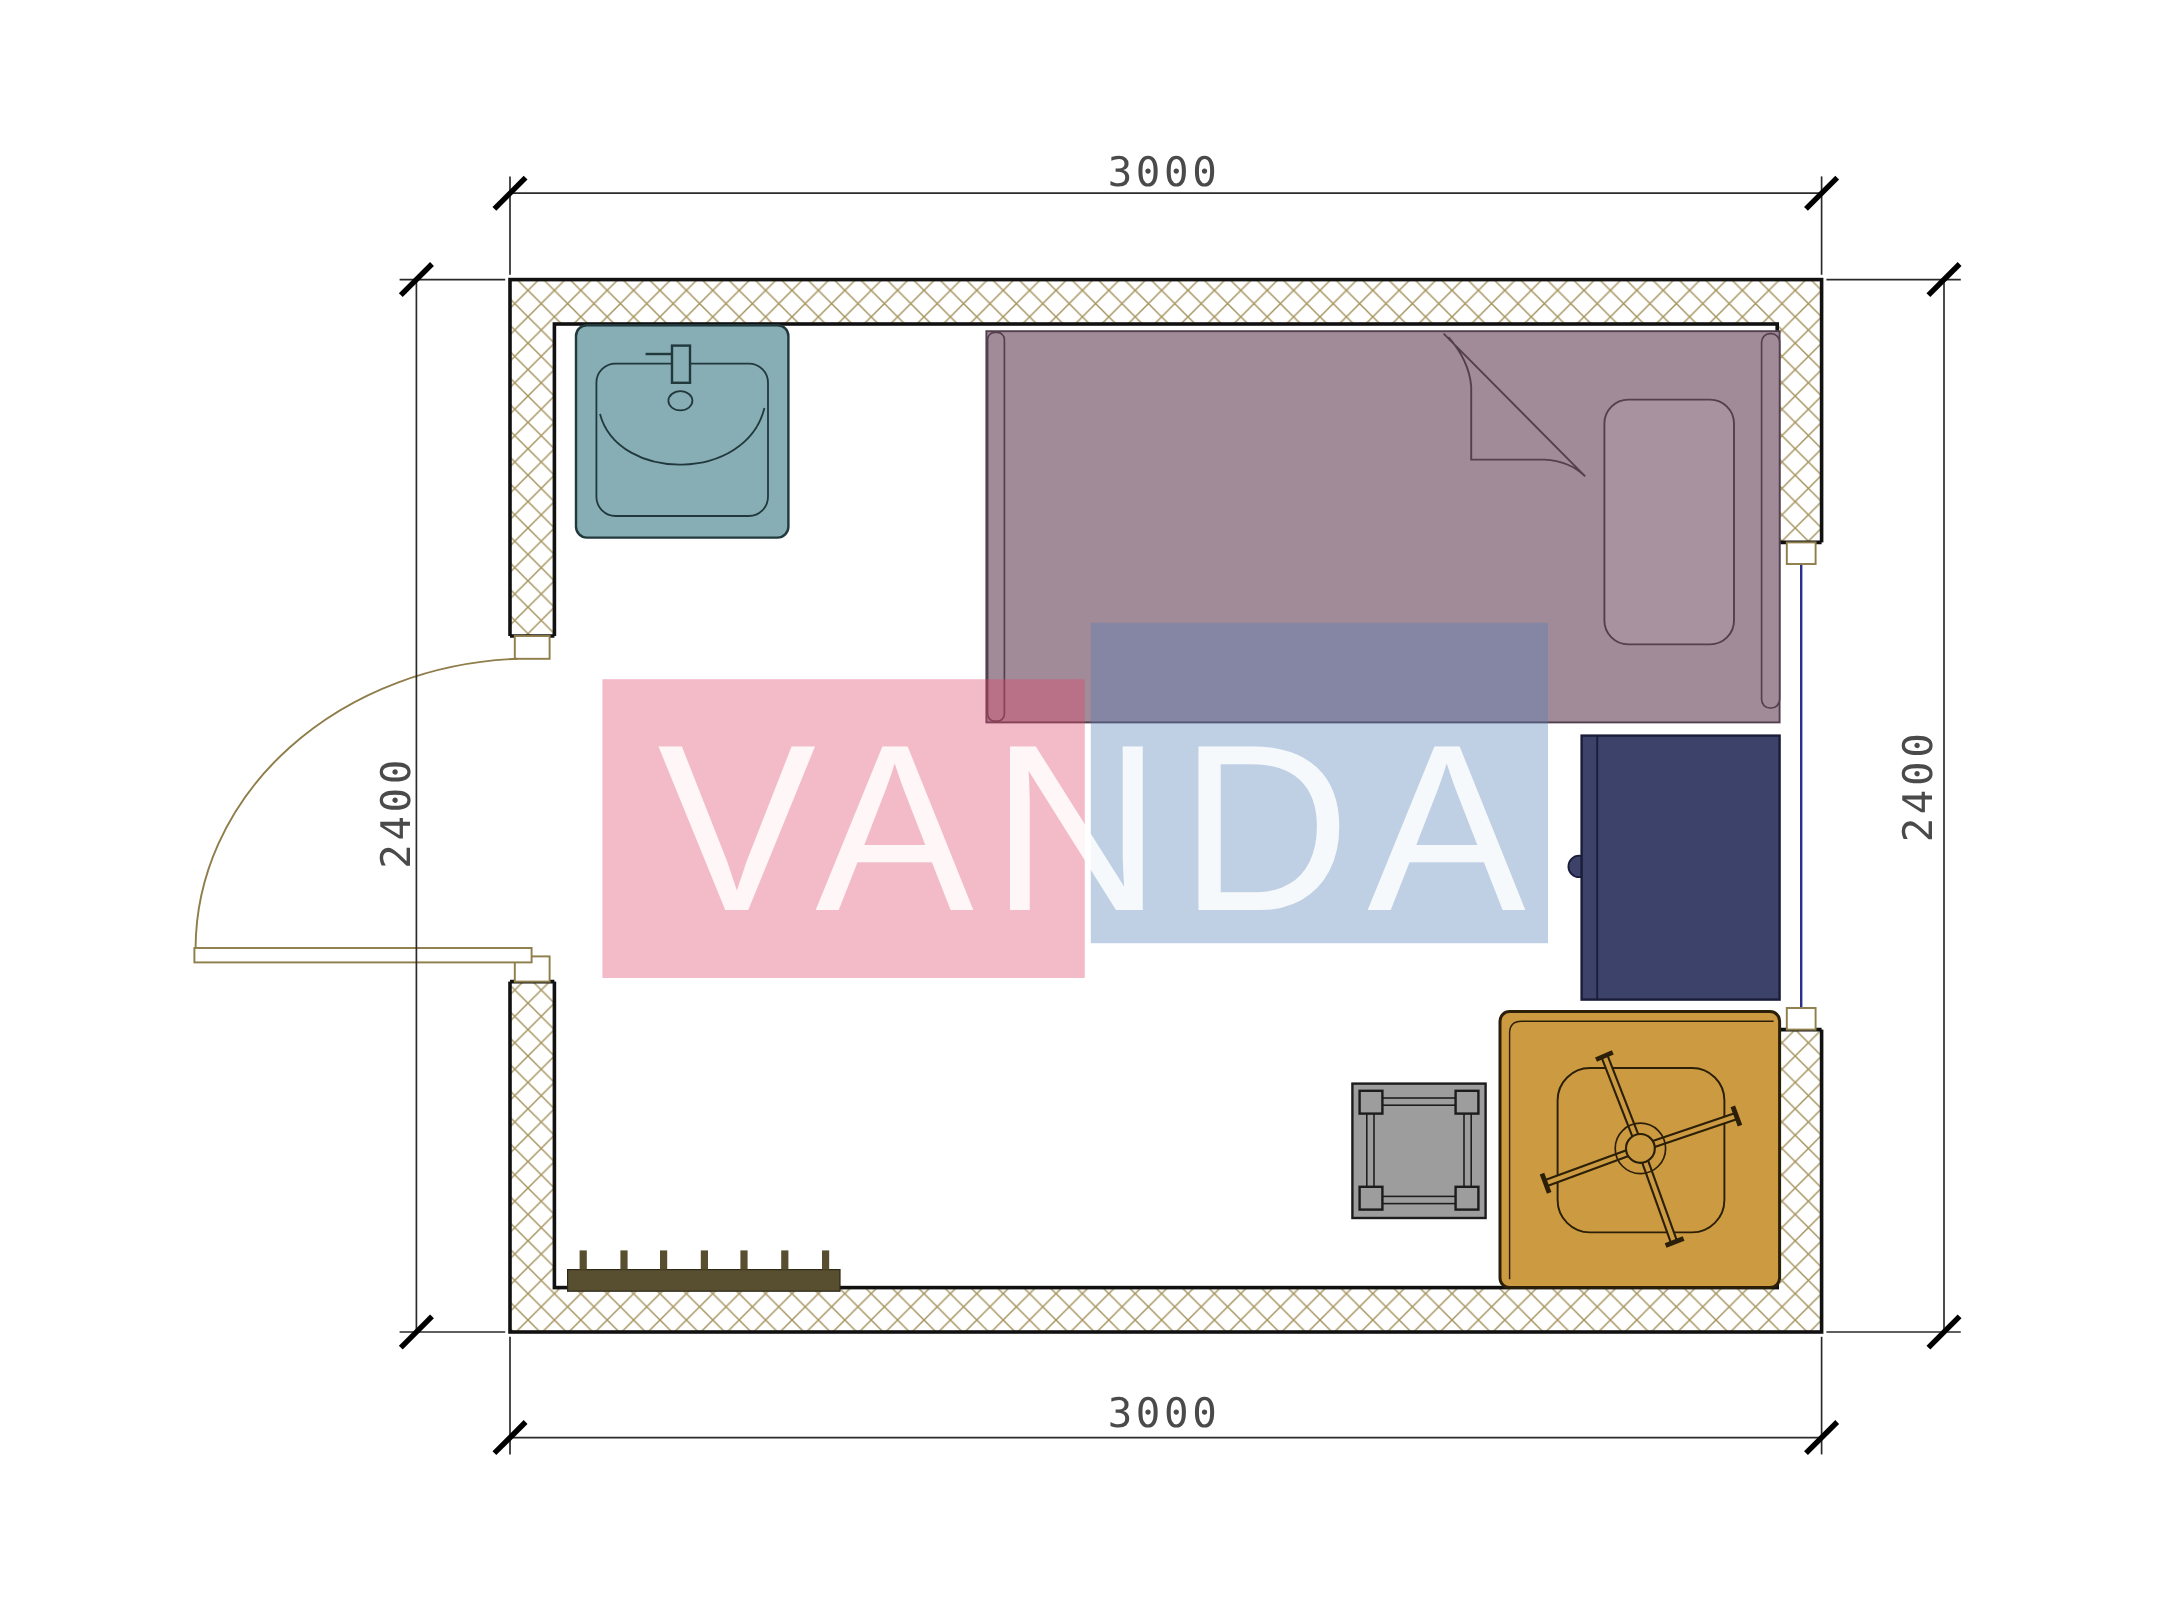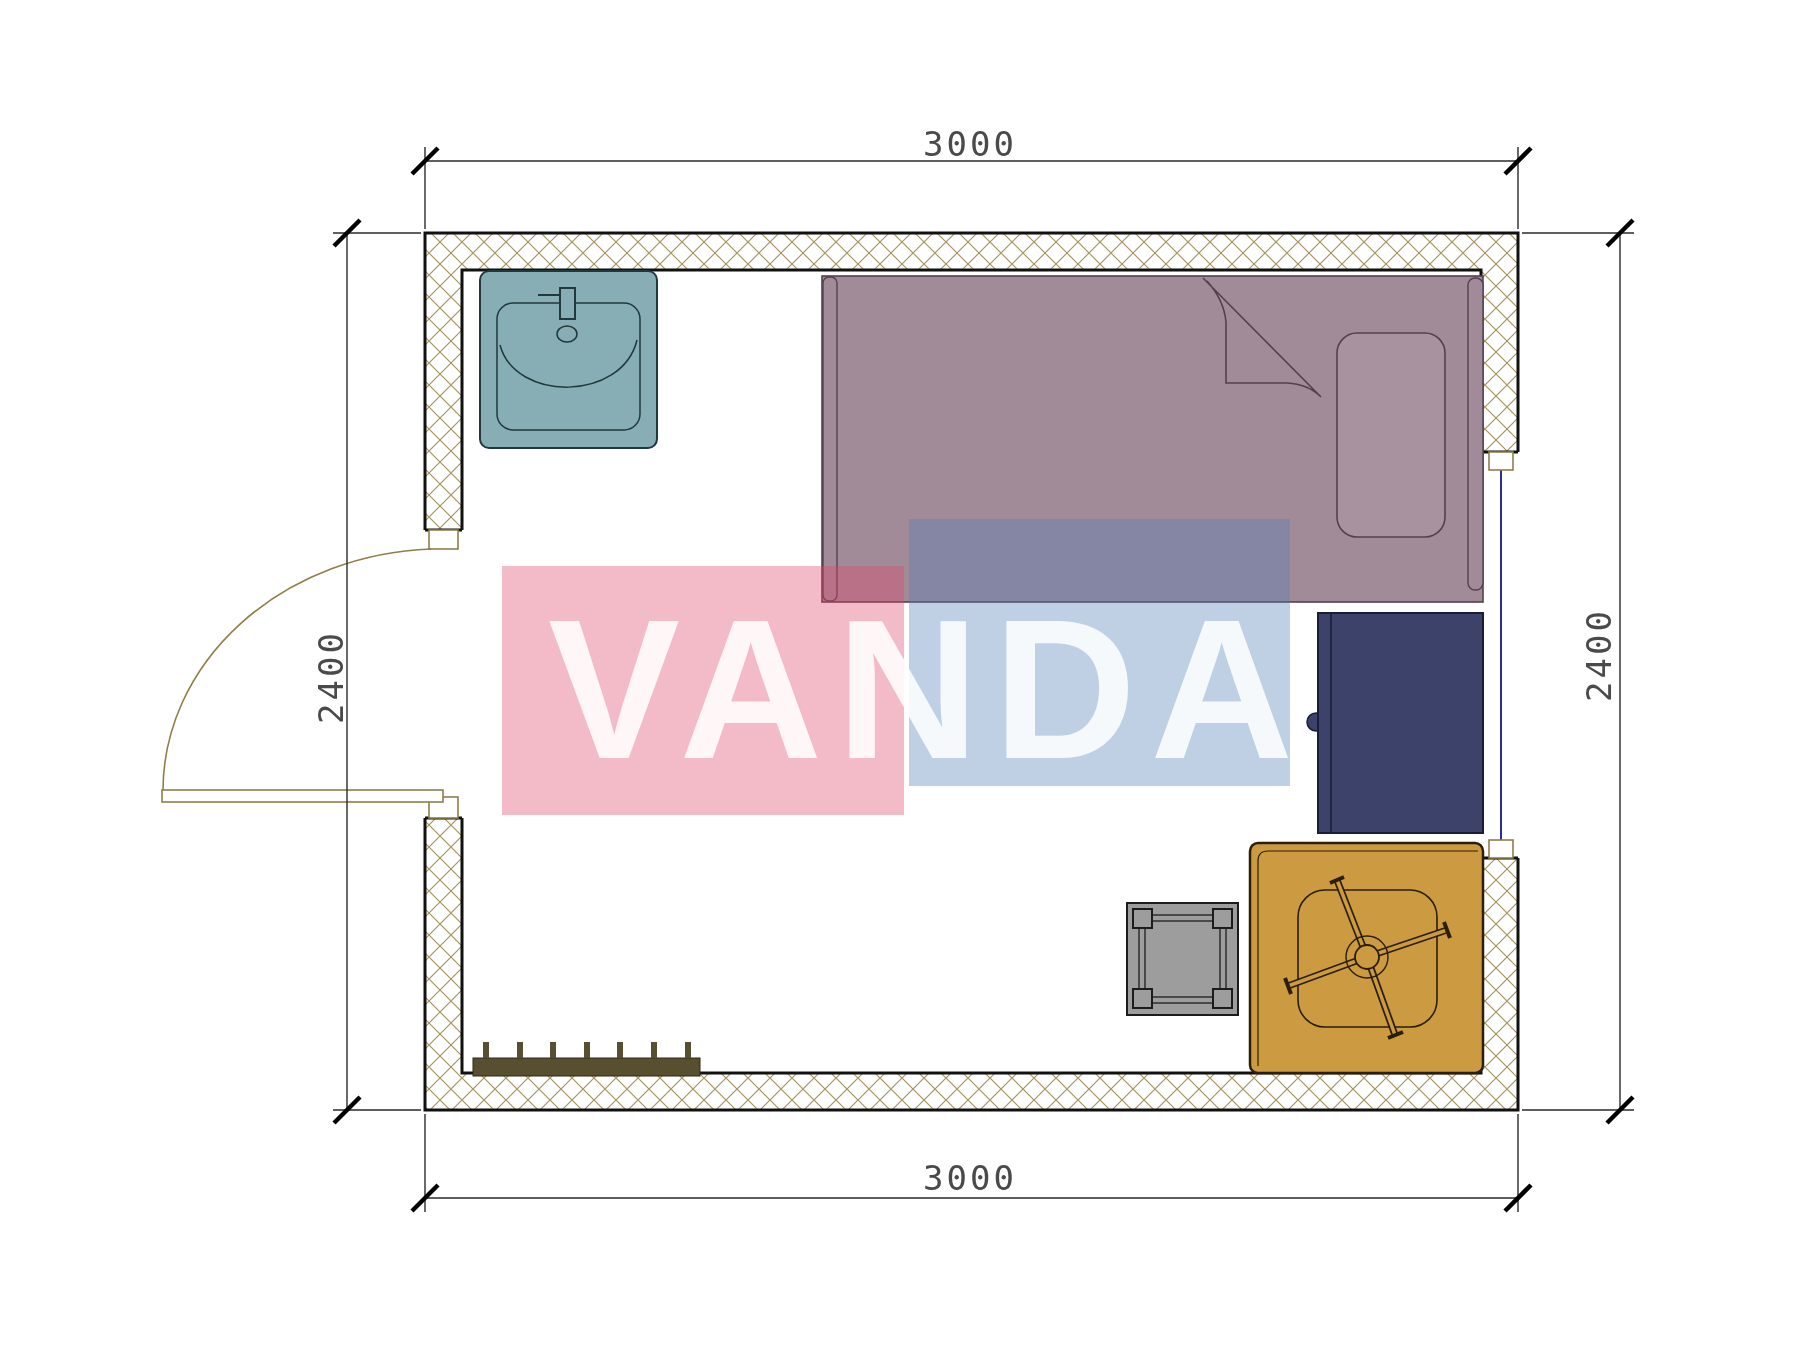--- a/index.html
+++ b/index.html
@@ -8,21 +8,21 @@
   #plan-svg{position:absolute;left:0;top:0;z-index:1;}
   .dim-label{position:absolute;z-index:3;font-family:"DejaVu Sans Mono",monospace;
              font-size:34px;color:#4a4a4a;letter-spacing:3px;text-align:center;
              width:170px;height:40px;line-height:40px;font-weight:400;}
   .dim-label.vert{transform:rotate(-90deg);}
   #wm-pink{position:absolute;left:502px;top:566px;width:402px;height:249px;
            background:rgba(222,71,106,0.37);z-index:2;}
   #wm-blue{position:absolute;left:909px;top:519px;width:381px;height:267px;
            background:rgba(82,128,182,0.37);z-index:2;}
   #wm-text{position:absolute;left:548px;top:591px;width:760px;z-index:2;
-           font-family:"Liberation Sans",sans-serif;font-weight:700;font-size:198px;
+           font-family:"Liberation Sans",sans-serif;font-weight:400;font-size:198px;
            line-height:1;color:rgba(255,255,255,0.86);letter-spacing:14px;white-space:nowrap;}
 </style>
 </head>
 <body>
 
 <div id="stage">
 
 <svg id="plan-svg" width="1800" height="1350" viewBox="0 0 1800 1350">
   <defs>
     <pattern id="hatch" width="22" height="22" patternUnits="userSpaceOnUse">

